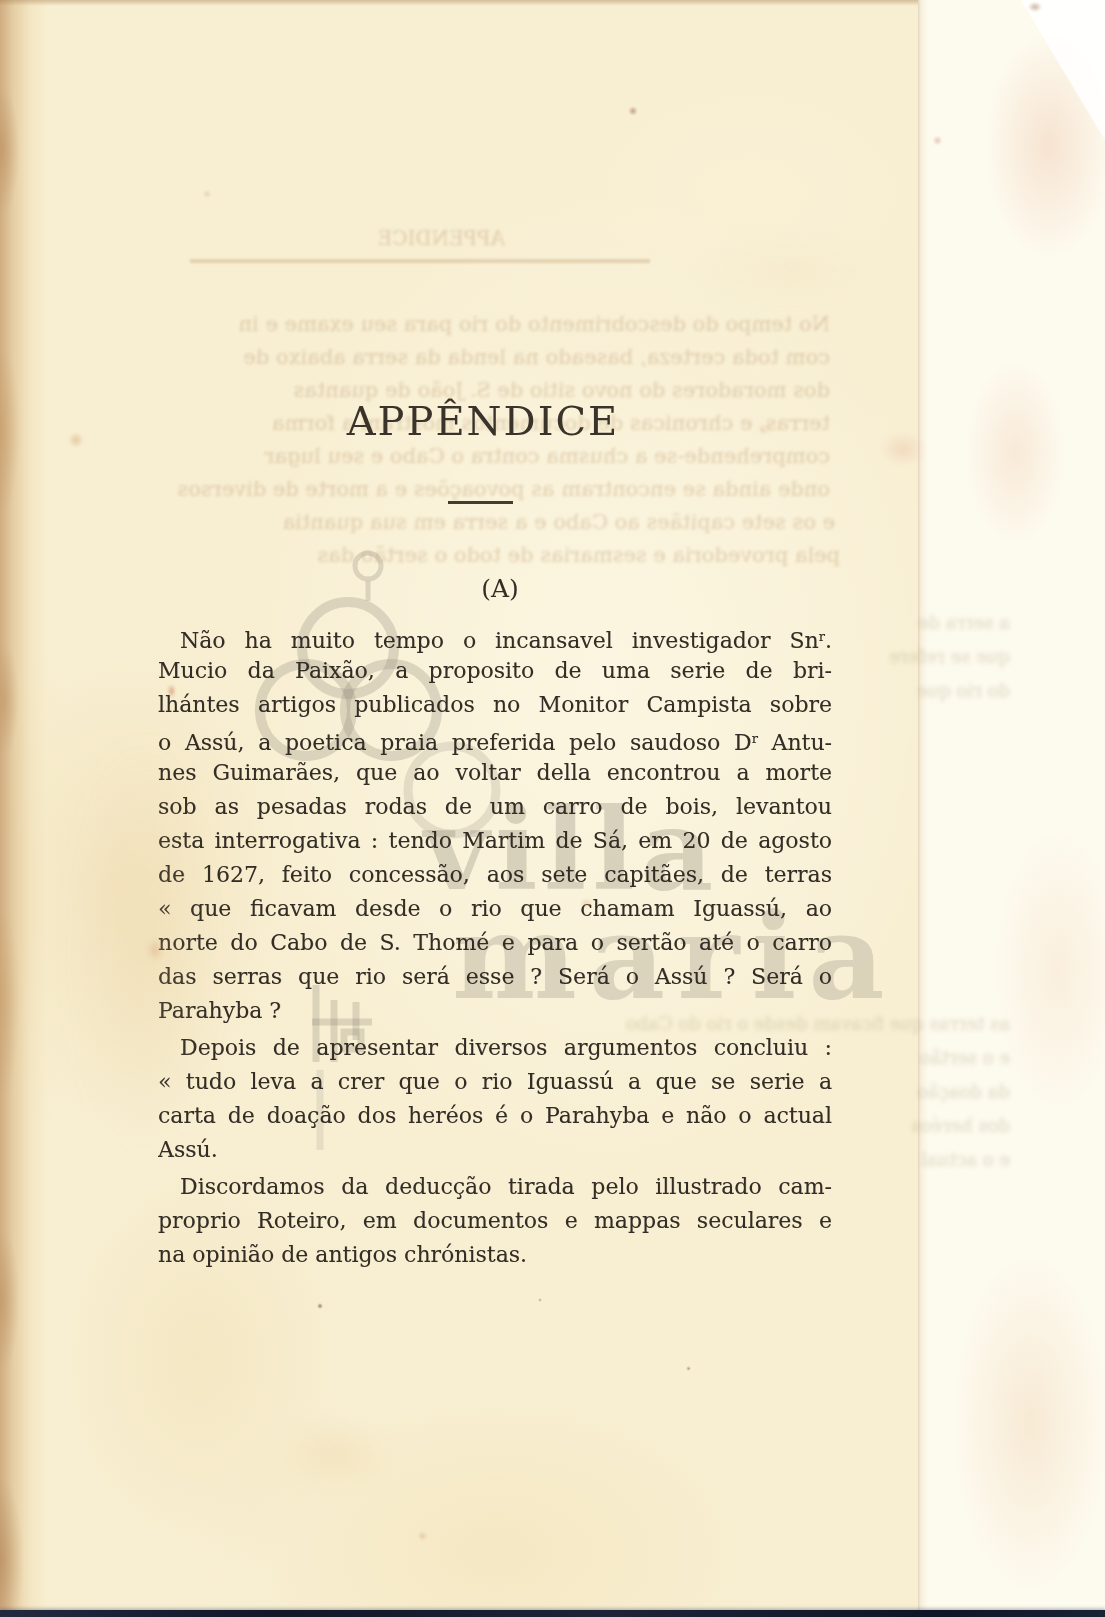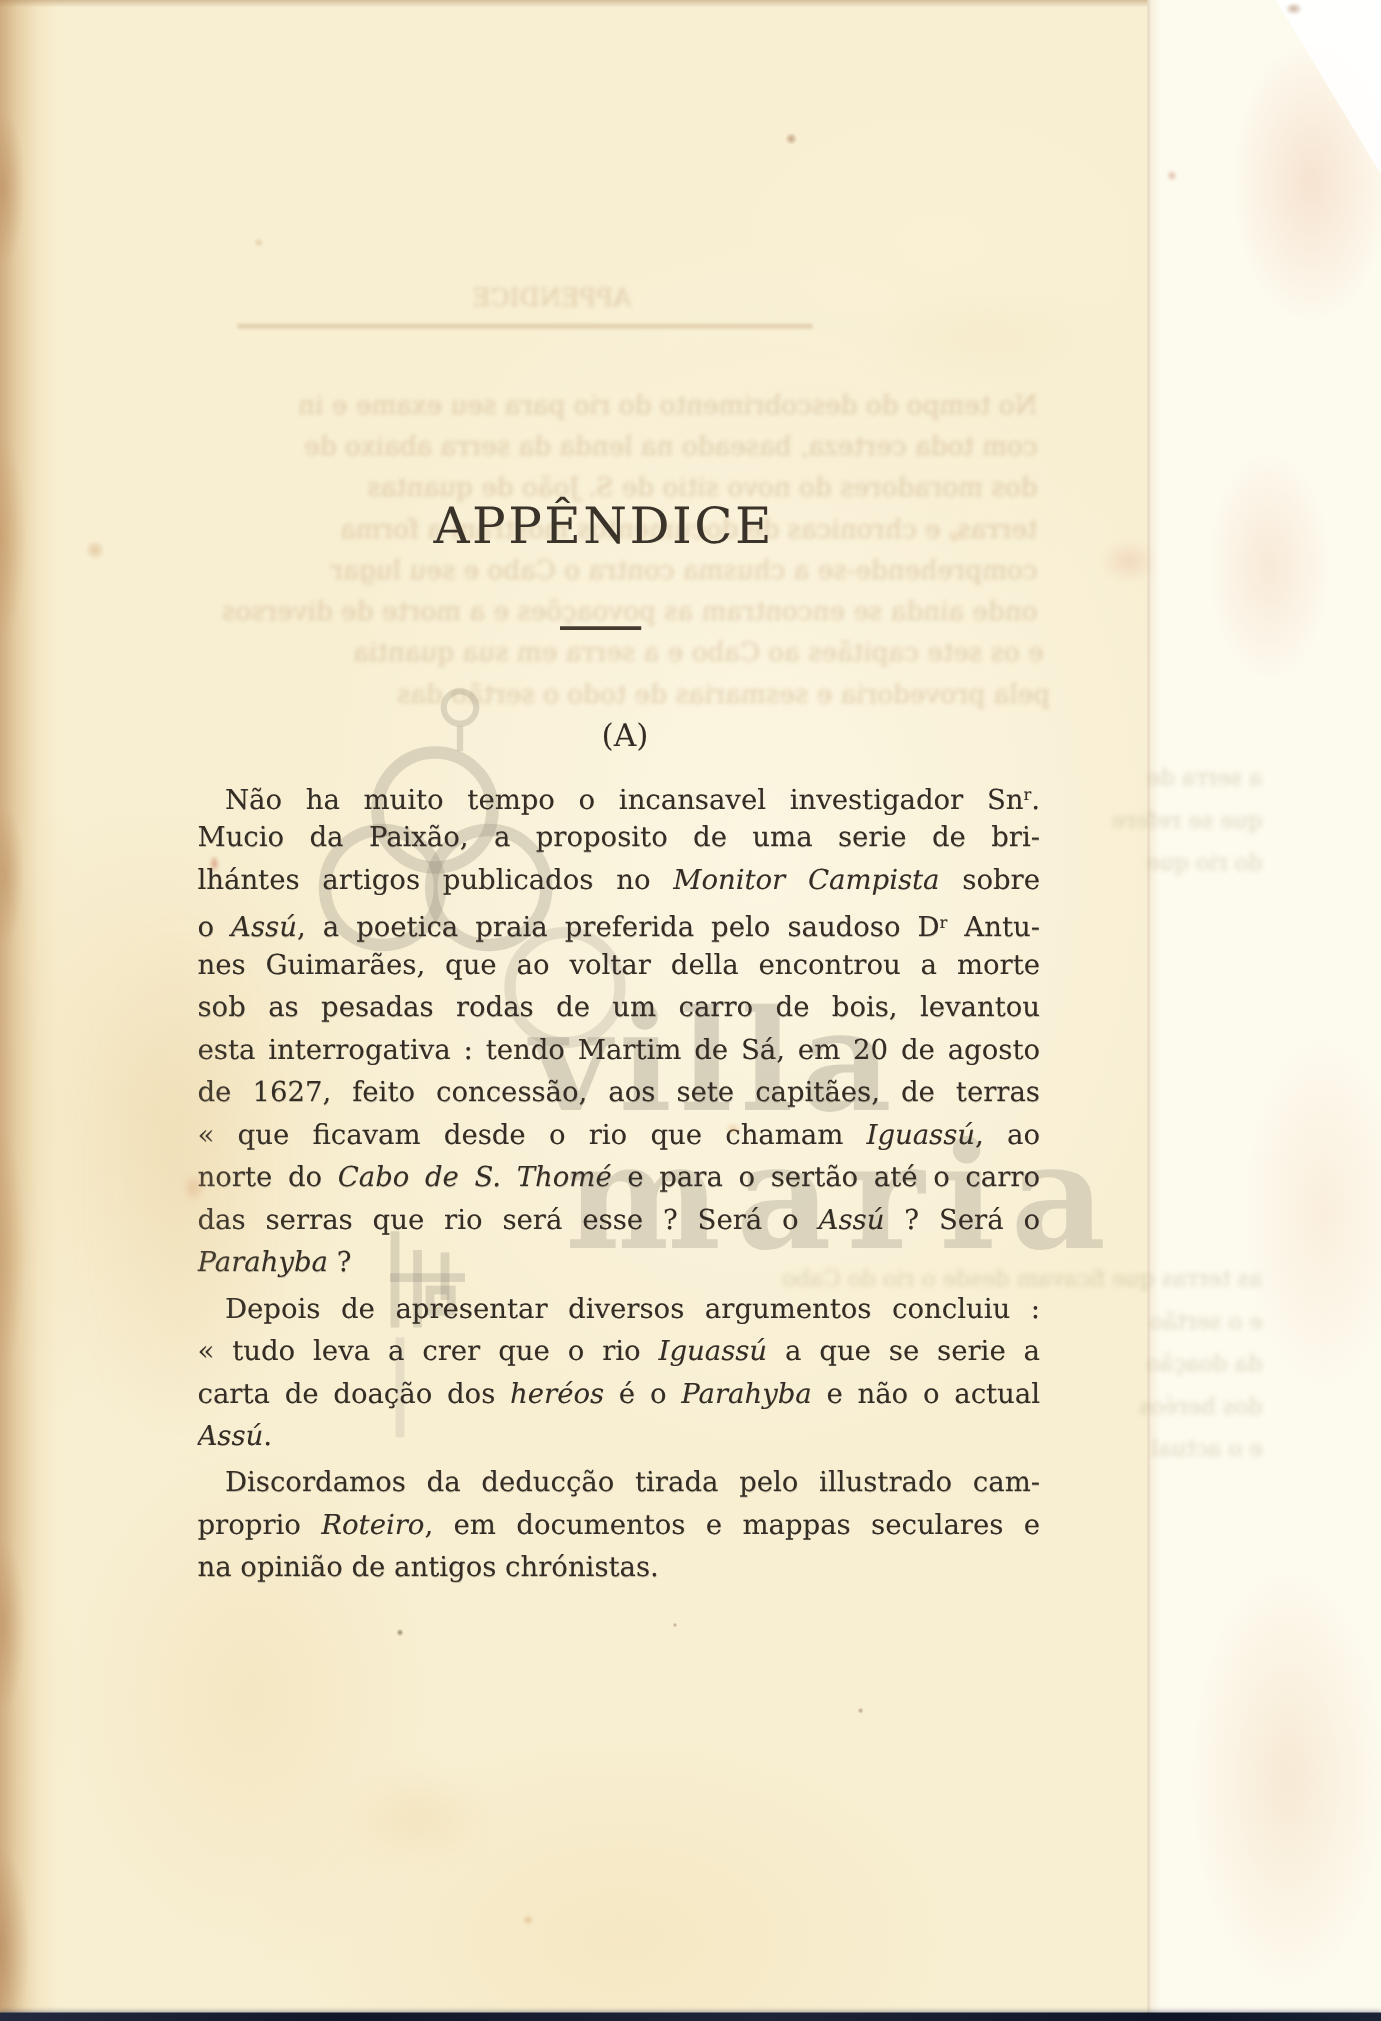--- a/index.html
+++ b/index.html
@@ -92,21 +92,21 @@
   }
   .text-block{
     position:absolute;left:158px;top:620px;width:674px;
     font-size:22px;line-height:34px;color:#332d26;
     text-shadow:.3px .3px 0 rgba(45,35,25,.25);
   }
   .para{margin:0 0 3px 0;}
   .line{height:34px;overflow:hidden;text-align:justify;text-align-last:justify;}
   .line.last{text-align-last:left;}
   .line.indent{padding-left:22px;}
-  .it{font-style:italic;}
+  .it{}
   .sup{font-size:13px;vertical-align:7px;letter-spacing:0;}
 </style>
 </head>
 <body>
 
 <div class="scan">
 
   <div class="mottle"></div>
   <div class="edge-left"></div>
   <div class="edge-top"></div>

